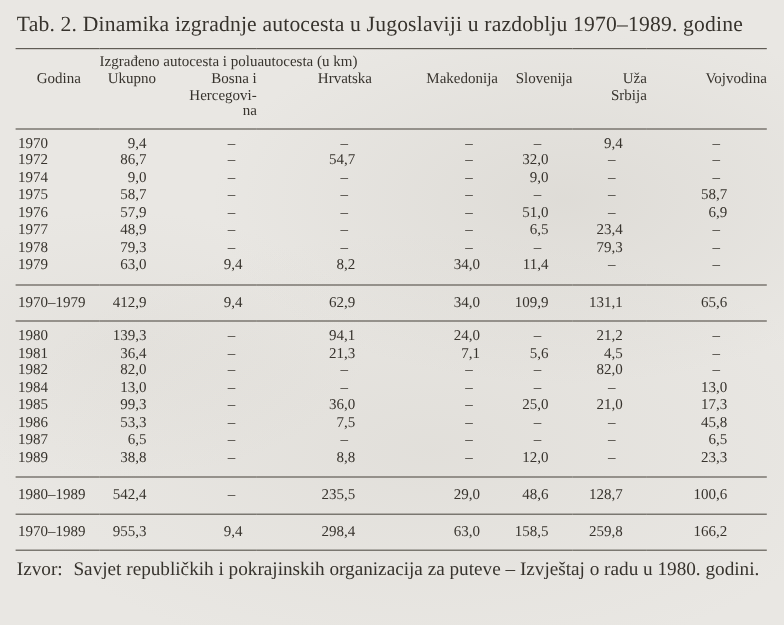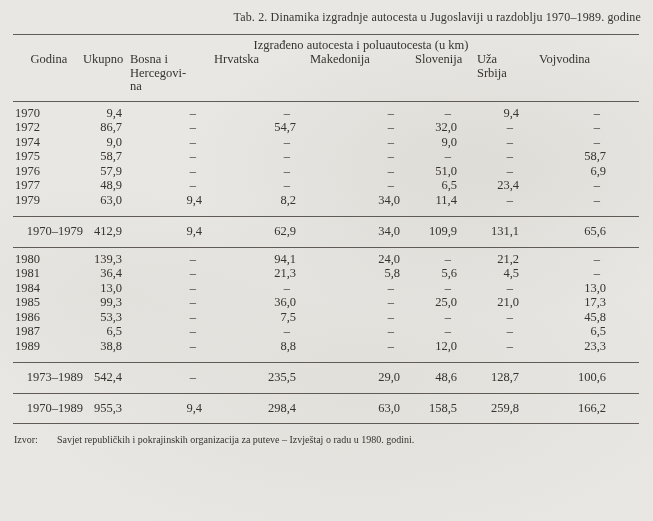--- a/index.html
+++ b/index.html
@@ -10,42 +10,41 @@
     color: #37332d;
     background:
       radial-gradient(ellipse 420px 220px at 72% 32%, rgba(185,181,172,.22), transparent 70%),
       radial-gradient(ellipse 520px 260px at 55% 72%, rgba(192,188,179,.18), transparent 70%),
       radial-gradient(ellipse 300px 160px at 15% 55%, rgba(200,196,188,.15), transparent 70%),
       #e9e7e3;
   }
   .page { padding: 8px 12px 0 13px; }
 
   .title {
-    font-size: 12px;
+    font-size: 18px;
     letter-spacing: .15px;
     margin: 2px 0 9px 1px;
     white-space: nowrap;
-    text-align: right;
   }
 
   table.main {
     border-collapse: collapse;
     table-layout: fixed;
     width: 626px;
     border-top: 1.5px solid #605c55;
     border-bottom: 1.5px solid #605c55;
   }
   th, td { padding: 0; font-weight: normal; font-size: 12.5px; }
 
   
-  th.span-h { text-align: center; padding-top: 3px; line-height: 15px; margin-top: 15px; }
+  th.span-h { text-align: left; padding-top: 3px; line-height: 15px; margin-top: 15px; }
 
   
   tr.col-head th {
-    vertical-align: top; text-align: left;
+    vertical-align: top; text-align: right;
     line-height: 13.6px; padding-bottom: 7px;
     white-space: pre-line;
     border-bottom: 1.4px solid #605c55;
   }
   tr.col-head th.left { text-align: center; padding-left: 2px; }
 
   
   td { text-align: right; line-height: 14.5px; }
   td:nth-child(1) { text-align: left; padding-left: 2px; }
   td:nth-child(2) { padding-right: 8px; }
@@ -53,26 +52,26 @@
   td:nth-child(4) { padding-right: 14px; }
   td:nth-child(5) { padding-right: 15px; }
   td:nth-child(6) { padding-right: 20px; }
   td:nth-child(7) { padding-right: 20px; }
   td:nth-child(8) { padding-right: 33px; }
   td.dash::after { content: ""; display: inline-block; width: 6px; }
 
   tbody { border-top: 1.4px solid #605c55; }
   tbody.data tr:first-child td { padding-top: 4px; }
   tbody.data tr:last-child td { padding-bottom: 9px; }
-  tr.summary td { padding-top: 7px; padding-bottom: 8px; text-align: right; }
+  tr.summary td { padding-top: 7px; padding-bottom: 8px; }
 
   .source {
     margin-top: 8px; margin-left: 1px;
     display: flex; gap: 9px;
-    font-size: 10px; line-height: 16px;
+    font-size: 16px; line-height: 16px;
   }
   .source-label { flex: 0 0 34px; }
   .source-body { width: 586px; }
 </style>
 </head>
 <body>
 
 <div class="page">
 
   <div class="title">Tab. 2. Dinamika izgradnje autocesta u Jugoslaviji u razdoblju 1970–1989. godine</div>
@@ -162,20 +161,30 @@
           <td>1977</td>
           <td>48,9</td>
           <td class="dash">–</td>
           <td class="dash">–</td>
           <td class="dash">–</td>
           <td>6,5</td>
           <td>23,4</td>
           <td class="dash">–</td>
         </tr>
         <tr>
+          <td>1978</td>
+          <td>79,3</td>
+          <td class="dash">–</td>
+          <td class="dash">–</td>
+          <td class="dash">–</td>
+          <td class="dash">–</td>
+          <td>79,3</td>
+          <td class="dash">–</td>
+        </tr>
+        <tr>
           <td>1979</td>
           <td>63,0</td>
           <td>9,4</td>
           <td>8,2</td>
           <td>34,0</td>
           <td>11,4</td>
           <td class="dash">–</td>
           <td class="dash">–</td>
         </tr>
       </tbody>
@@ -200,23 +209,33 @@
           <td>24,0</td>
           <td class="dash">–</td>
           <td>21,2</td>
           <td class="dash">–</td>
         </tr>
         <tr>
           <td>1981</td>
           <td>36,4</td>
           <td class="dash">–</td>
           <td>21,3</td>
-          <td>5,8</td>
+          <td>7,1</td>
           <td>5,6</td>
           <td>4,5</td>
+          <td class="dash">–</td>
+        </tr>
+        <tr>
+          <td>1982</td>
+          <td>82,0</td>
+          <td class="dash">–</td>
+          <td class="dash">–</td>
+          <td class="dash">–</td>
+          <td class="dash">–</td>
+          <td>82,0</td>
           <td class="dash">–</td>
         </tr>
         <tr>
           <td>1984</td>
           <td>13,0</td>
           <td class="dash">–</td>
           <td class="dash">–</td>
           <td class="dash">–</td>
           <td class="dash">–</td>
           <td class="dash">–</td>
@@ -258,21 +277,21 @@
           <td class="dash">–</td>
           <td>8,8</td>
           <td class="dash">–</td>
           <td>12,0</td>
           <td class="dash">–</td>
           <td>23,3</td>
         </tr>
       </tbody>
       <tbody>
         <tr class="summary">
-          <td>1973–1989</td>
+          <td>1980–1989</td>
           <td>542,4</td>
           <td class="dash">–</td>
           <td>235,5</td>
           <td>29,0</td>
           <td>48,6</td>
           <td>128,7</td>
           <td>100,6</td>
         </tr>
       </tbody>
       <tbody>

